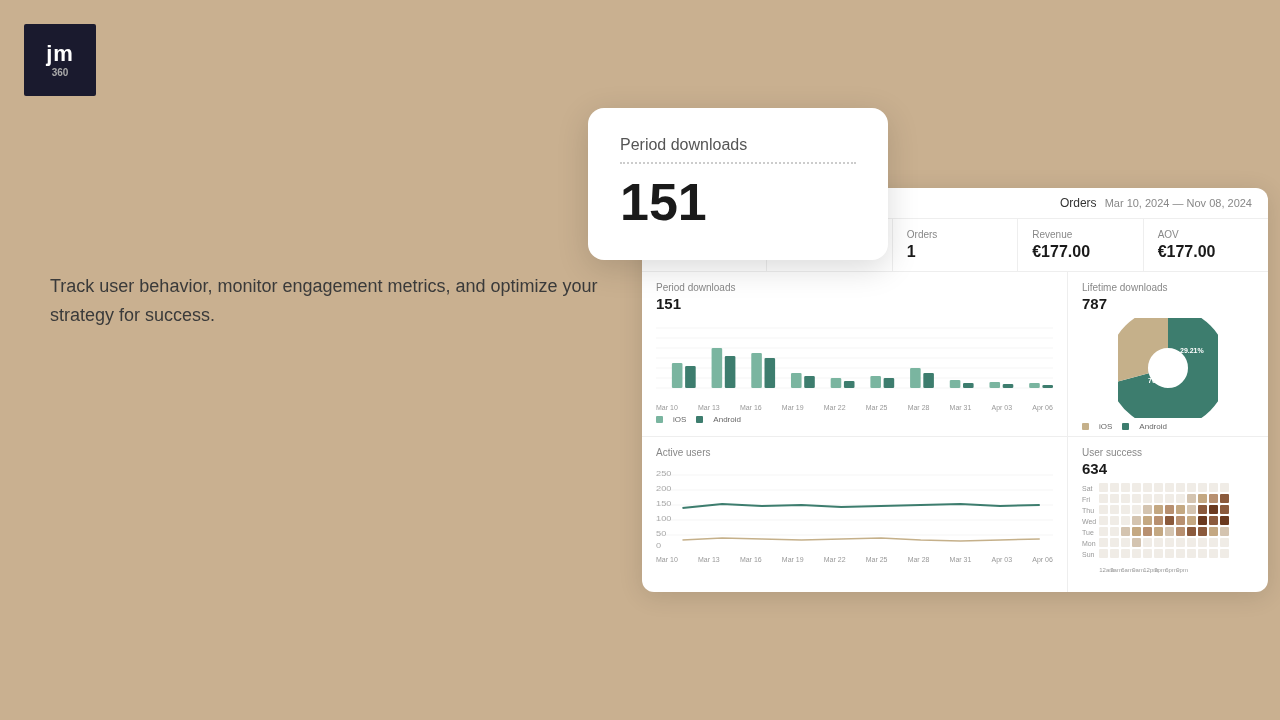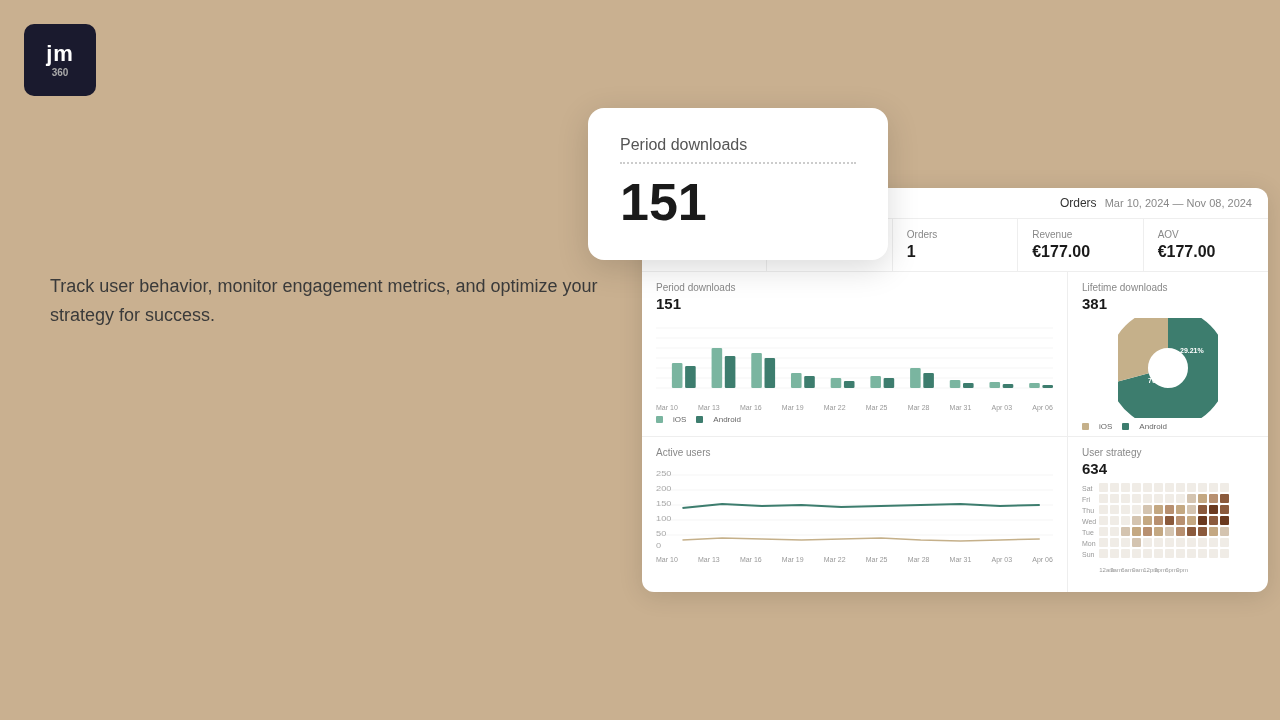--- a/index.html
+++ b/index.html
@@ -13,21 +13,21 @@
     }
 
     
     .logo {
       position: absolute;
       top: 24px;
       left: 24px;
       width: 72px;
       height: 72px;
       background: #1a1a2e;
-      border-radius: 10px;
+      border-radius: 2px;
       display: flex;
       flex-direction: column;
       align-items: center;
       justify-content: center;
     }
     .logo-text-jm {
       color: white;
       font-size: 22px;
       font-weight: 700;
       letter-spacing: 1px;
@@ -344,21 +344,21 @@
           <span class="legend-dot" style="background:#7ab5a0"></span>
             <span>iOS</span>
           <span class="legend-dot" style="background:#3d7d6e"></span>
             <span>Android</span>
         </div>
       </div>
     </div>
 
     <div class="chart-panel" style="flex:0 0 200px;">
       <div class="chart-title">Lifetime downloads</div>
-      <div class="chart-value">381</div>
+      <div class="chart-value">787</div>
       <div class="pie-container">
         <svg width="100" height="100" viewBox="0 0 100 100">
 
           <circle cx="50" cy="50" r="40" fill="none" stroke="#3d7d6e" stroke-width="40" stroke-dasharray="177.7 251.3" stroke-dashoffset="0" transform="rotate(-90 50 50)"></circle>
 
           <circle cx="50" cy="50" r="40" fill="none" stroke="#c5b08a" stroke-width="40" stroke-dasharray="73.3 355.7" stroke-dashoffset="-177.7" transform="rotate(-90 50 50)"></circle>
 
           <text x="62" y="35" font-size="7" fill="white" font-weight="600">29.21%</text>
           <text x="30" y="65" font-size="7" fill="white" font-weight="600">70.79%</text>
         </svg>
@@ -403,21 +403,21 @@
           <span>Mar 22</span>
           <span>Mar 25</span>
           <span>Mar 28</span>
           <span>Mar 31</span>
           <span>Apr 03</span>
           <span>Apr 06</span>
       </div>
     </div>
 
     <div class="bottom-chart-panel" style="flex:0 0 200px;">
-      <div class="chart-title">User strategy</div>
+      <div class="chart-title">User success</div>
       <div class="chart-value">634</div>
       <div style="display:flex; margin-top:4px;">
         <div style="display:flex;flex-direction:column;gap:2px;font-size:7px;color:#999;margin-right:3px;padding-top:1px;">
           <span style="height:9px;line-height:9px;">Sat</span>
           <span style="height:9px;line-height:9px;">Fri</span>
           <span style="height:9px;line-height:9px;">Thu</span>
           <span style="height:9px;line-height:9px;">Wed</span>
           <span style="height:9px;line-height:9px;">Tue</span>
           <span style="height:9px;line-height:9px;">Mon</span>
           <span style="height:9px;line-height:9px;">Sun</span>

